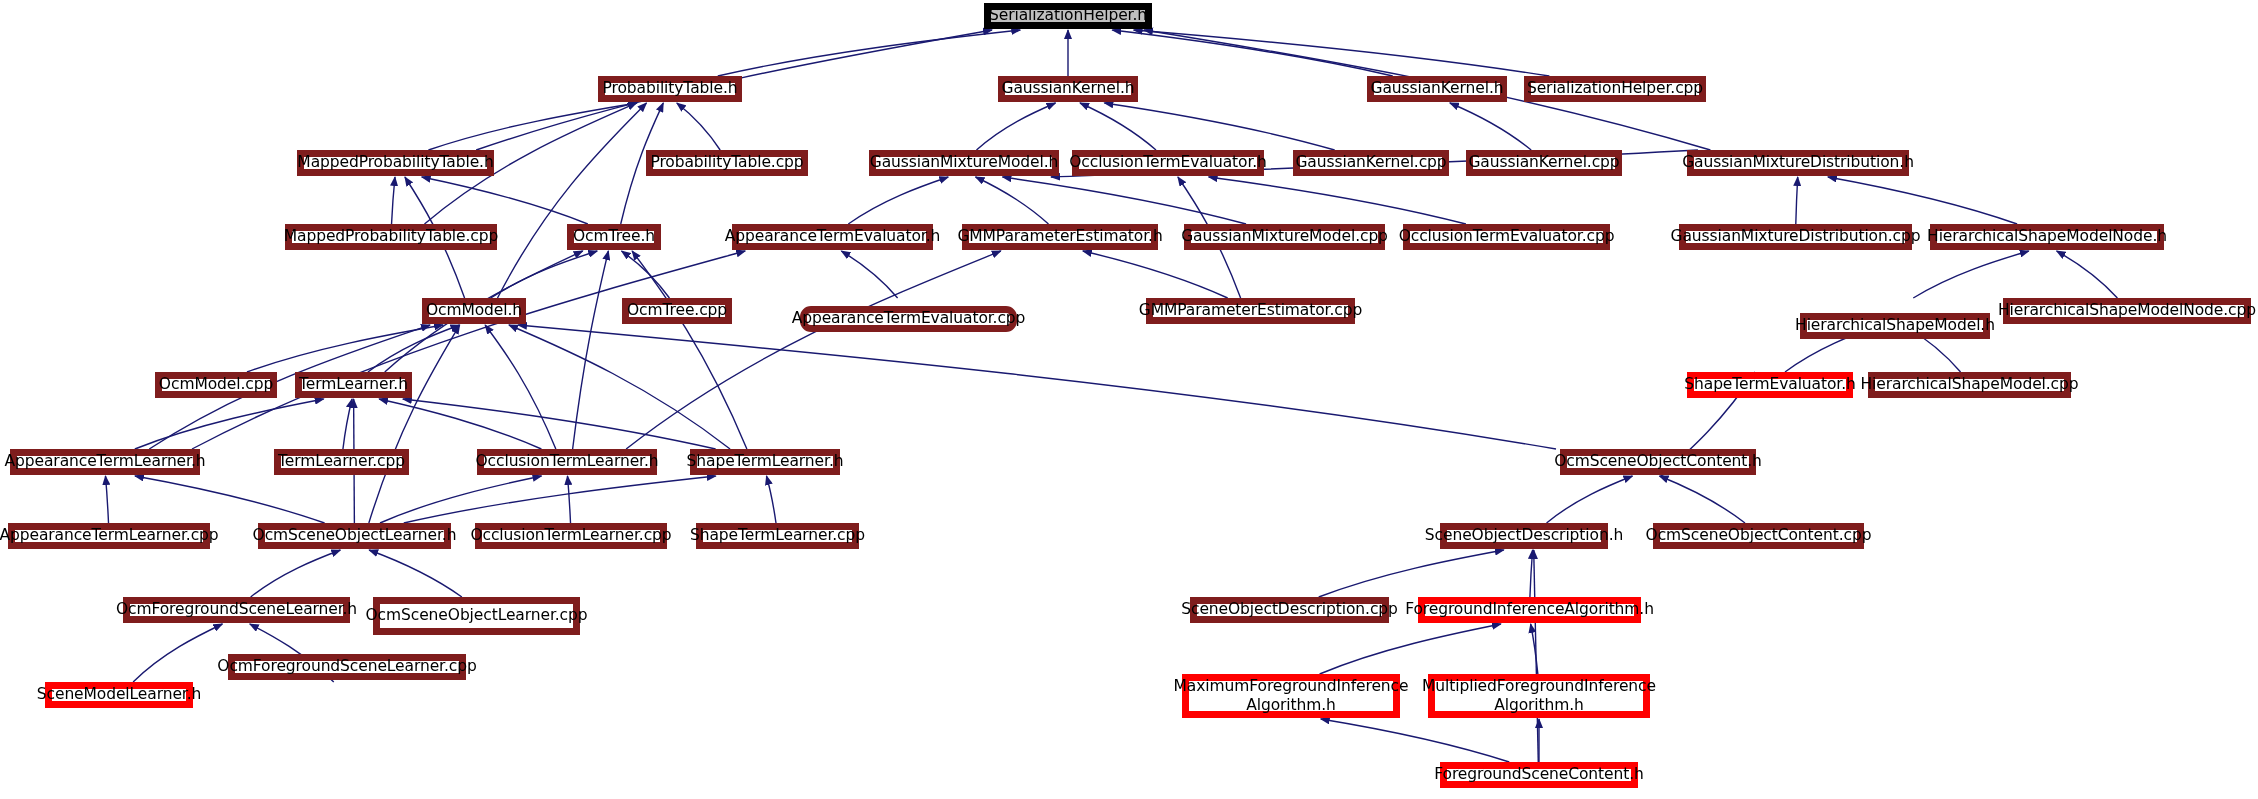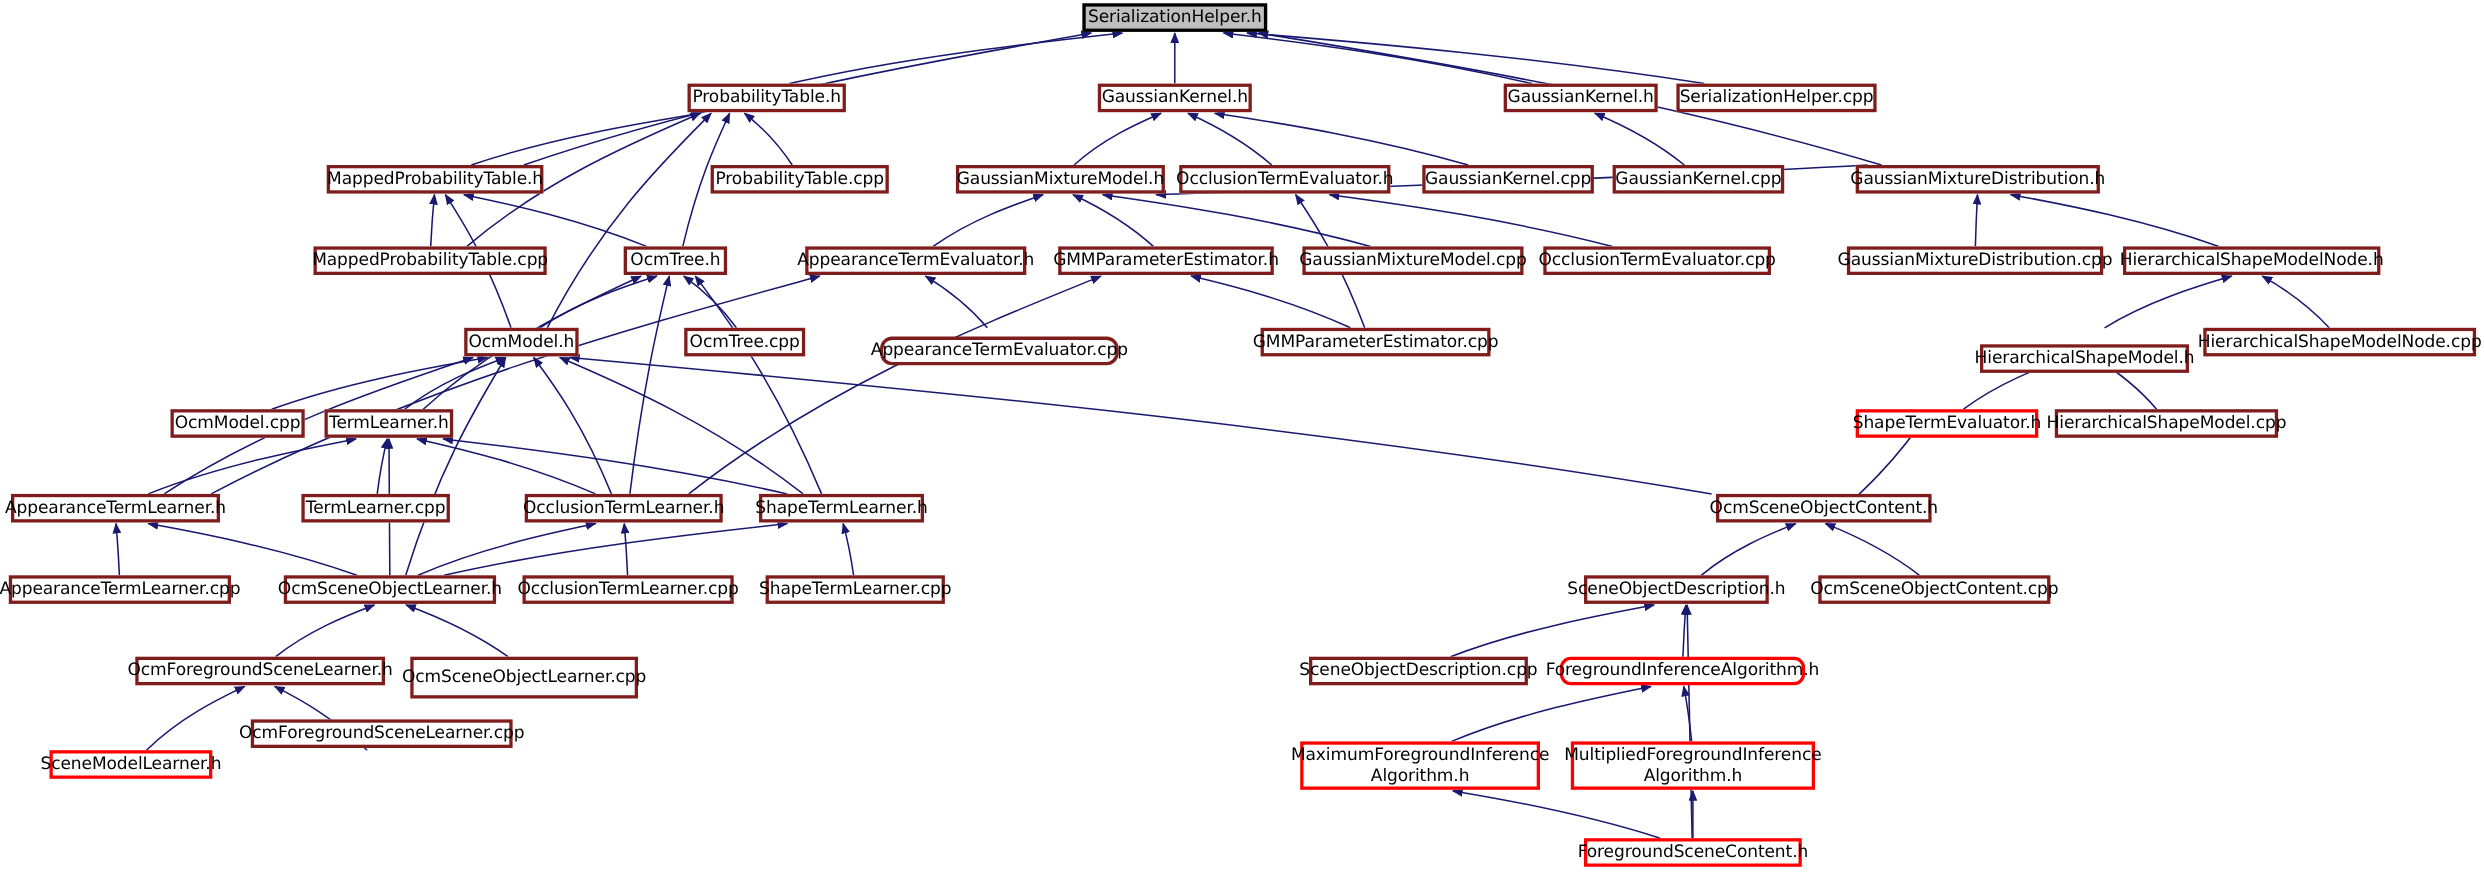--- a/index.html
+++ b/index.html
@@ -19,21 +19,21 @@
     position: absolute;
     left: 0;
     top: 0;
     width: 2258px;
     height: 799px;
     pointer-events: none;
   }
   .node {
     position: absolute;
     box-sizing: border-box;
-    border: 3px solid #7f1d1d;
+    border: 7px solid #7f1d1d;
     background: #ffffff;
     color: #000000;
     font-size: 15.5px;
     line-height: 1.12;
     display: flex;
     align-items: center;
     justify-content: center;
     text-align: center;
     white-space: pre;
     letter-spacing: -0.1px;
@@ -129,21 +129,21 @@
         <path d="M133.1,682 C163.2834,652.5 197.39600000000002,635.98 222.4,624" marker-end="url(#arrow)"></path>
         <path d="M333.74,682 C303.33923999999996,652.5 273.2744,635.98 249.76,624" marker-end="url(#arrow)"></path>
         <path d="M1319.62,674 C1380.8858799999998,648.5 1450.1272000000001,634.22 1500.88,624" marker-end="url(#arrow)"></path>
         <path d="M1537.86,674 C1535.24636,648.5 1532.6616000000001,634.22 1530.64,624" marker-end="url(#arrow)"></path>
         <path d="M1509.24,762 C1441.0102399999998,740 1373.5344,727.68 1320.76,719" marker-end="url(#arrow)"></path>
         <path d="M1539,762 C1539,740 1539,727.68 1539,719" marker-end="url(#arrow)"></path>
       </g>
   </svg>
   <div id="nodes">
       <div class="node root" style="left: 984px; top: 3px; width: 168px; height: 26px;">SerializationHelper.h</div>
-      <div class="node normal" style="left: 598px; top: 76px; width: 144px; height: 26px; margin-left: 27px;">ProbabilityTable.h</div>
+      <div class="node normal" style="left: 598px; top: 76px; width: 144px; height: 26px;">ProbabilityTable.h</div>
       <div class="node normal" style="left: 998px; top: 76px; width: 140px; height: 26px;">GaussianKernel.h</div>
       <div class="node normal" style="left: 1367px; top: 76px; width: 140px; height: 26px;">GaussianKernel.h</div>
       <div class="node normal" style="left: 1524px; top: 76px; width: 182px; height: 26px;">SerializationHelper.cpp</div>
       <div class="node normal" style="left: 297px; top: 150px; width: 197px; height: 26px;">MappedProbabilityTable.h</div>
       <div class="node normal" style="left: 646px; top: 150px; width: 162px; height: 26px;">ProbabilityTable.cpp</div>
       <div class="node normal" style="left: 869px; top: 150px; width: 190px; height: 26px;">GaussianMixtureModel.h</div>
       <div class="node normal" style="left: 1072px; top: 150px; width: 192px; height: 26px;">OcclusionTermEvaluator.h</div>
       <div class="node normal" style="left: 1293px; top: 150px; width: 156px; height: 26px;">GaussianKernel.cpp</div>
       <div class="node normal" style="left: 1466px; top: 150px; width: 156px; height: 26px;">GaussianKernel.cpp</div>
       <div class="node normal" style="left: 1687px; top: 150px; width: 222px; height: 26px;">GaussianMixtureDistribution.h</div>
@@ -172,21 +172,21 @@
       <div class="node normal" style="left: 1548px; top: 449px; width: 196px; height: 26px; margin-left: 12px;">OcmSceneObjectContent.h</div>
       <div class="node normal" style="left: 8px; top: 523px; width: 202px; height: 26px;">AppearanceTermLearner.cpp</div>
       <div class="node normal" style="left: 258px; top: 523px; width: 193px; height: 26px;">OcmSceneObjectLearner.h</div>
       <div class="node normal" style="left: 475px; top: 523px; width: 192px; height: 26px;">OcclusionTermLearner.cpp</div>
       <div class="node normal" style="left: 696px; top: 523px; width: 163px; height: 26px;">ShapeTermLearner.cpp</div>
       <div class="node normal" style="left: 1440px; top: 523px; width: 168px; height: 26px;">SceneObjectDescription.h</div>
       <div class="node normal" style="left: 1653px; top: 523px; width: 211px; height: 26px;">OcmSceneObjectContent.cpp</div>
       <div class="node normal" style="left: 123px; top: 597px; width: 227px; height: 26px;">OcmForegroundSceneLearner.h</div>
       <div class="node normal" style="left: 373px; top: 597px; width: 207px; height: 38px;">OcmSceneObjectLearner.cpp</div>
       <div class="node normal" style="left: 1190px; top: 597px; width: 199px; height: 26px;">SceneObjectDescription.cpp</div>
-      <div class="node red" style="left: 1418px; top: 597px; width: 223px; height: 26px; border-radius: 10px;">ForegroundInferenceAlgorithm.h</div>
+      <div class="node red" style="left: 1418px; top: 597px; width: 223px; height: 26px;">ForegroundInferenceAlgorithm.h</div>
       <div class="node red" style="left: 45px; top: 682px; width: 148px; height: 26px;">SceneModelLearner.h</div>
       <div class="node normal" style="left: 228px; top: 654px; width: 238px; height: 26px;">OcmForegroundSceneLearner.cpp</div>
       <div class="node red two-line" style="left: 1182px; top: 674px; width: 218px; height: 44px;">MaximumForegroundInference
 Algorithm.h</div>
       <div class="node red two-line" style="left: 1428px; top: 674px; width: 222px; height: 44px;">MultipliedForegroundInference
 Algorithm.h</div>
       <div class="node red" style="left: 1440px; top: 762px; width: 198px; height: 26px;">ForegroundSceneContent.h</div>
     </div>
 </div>
 

